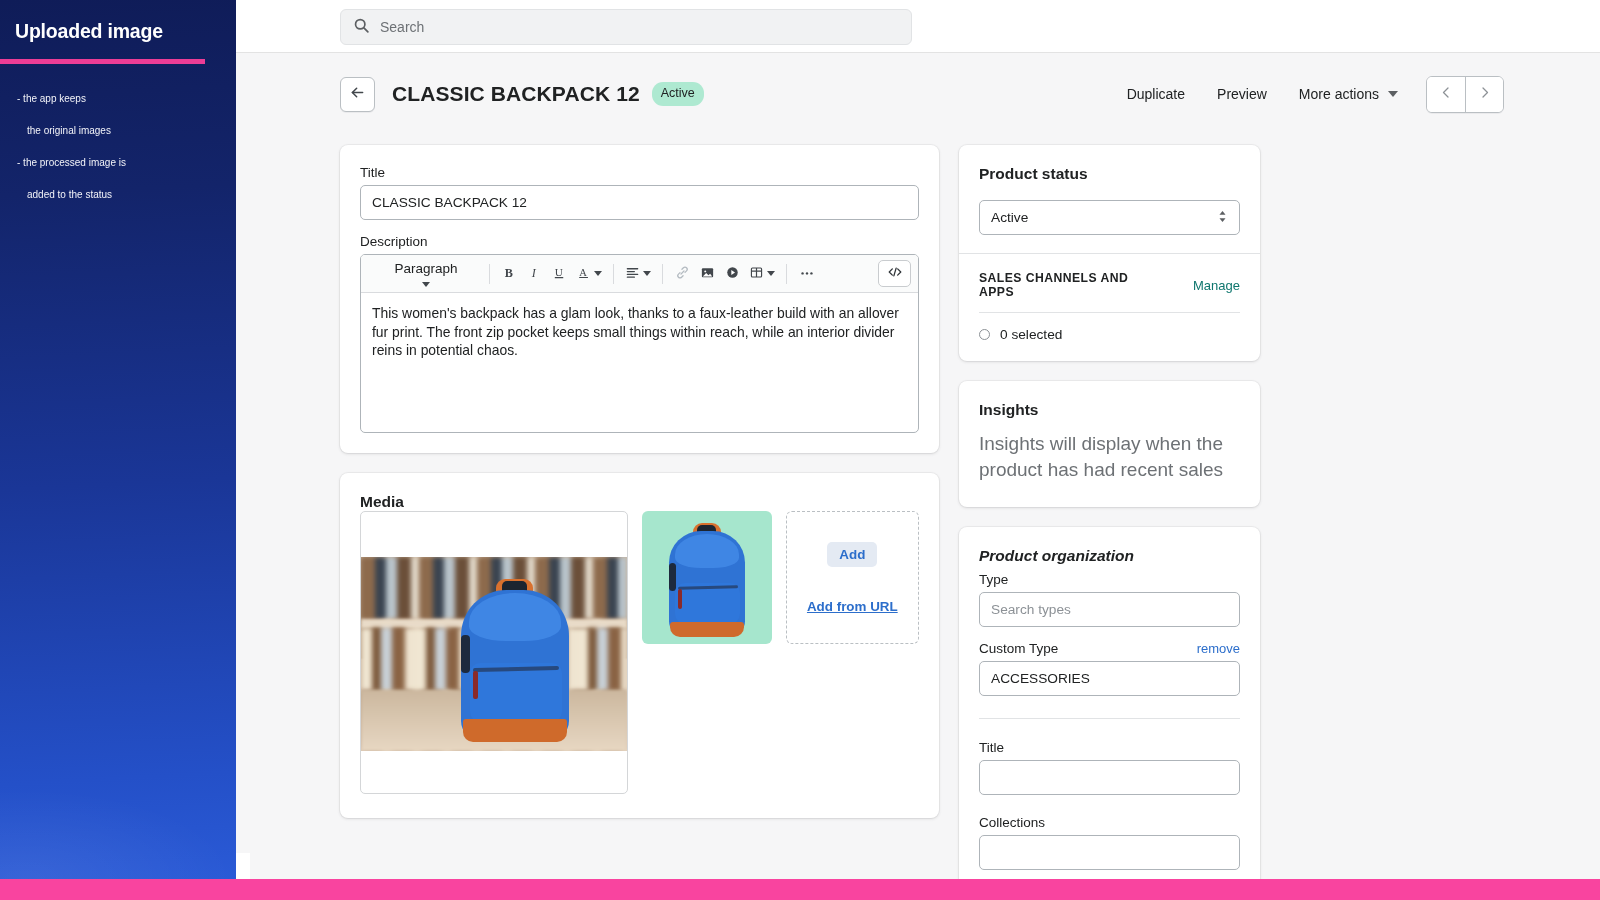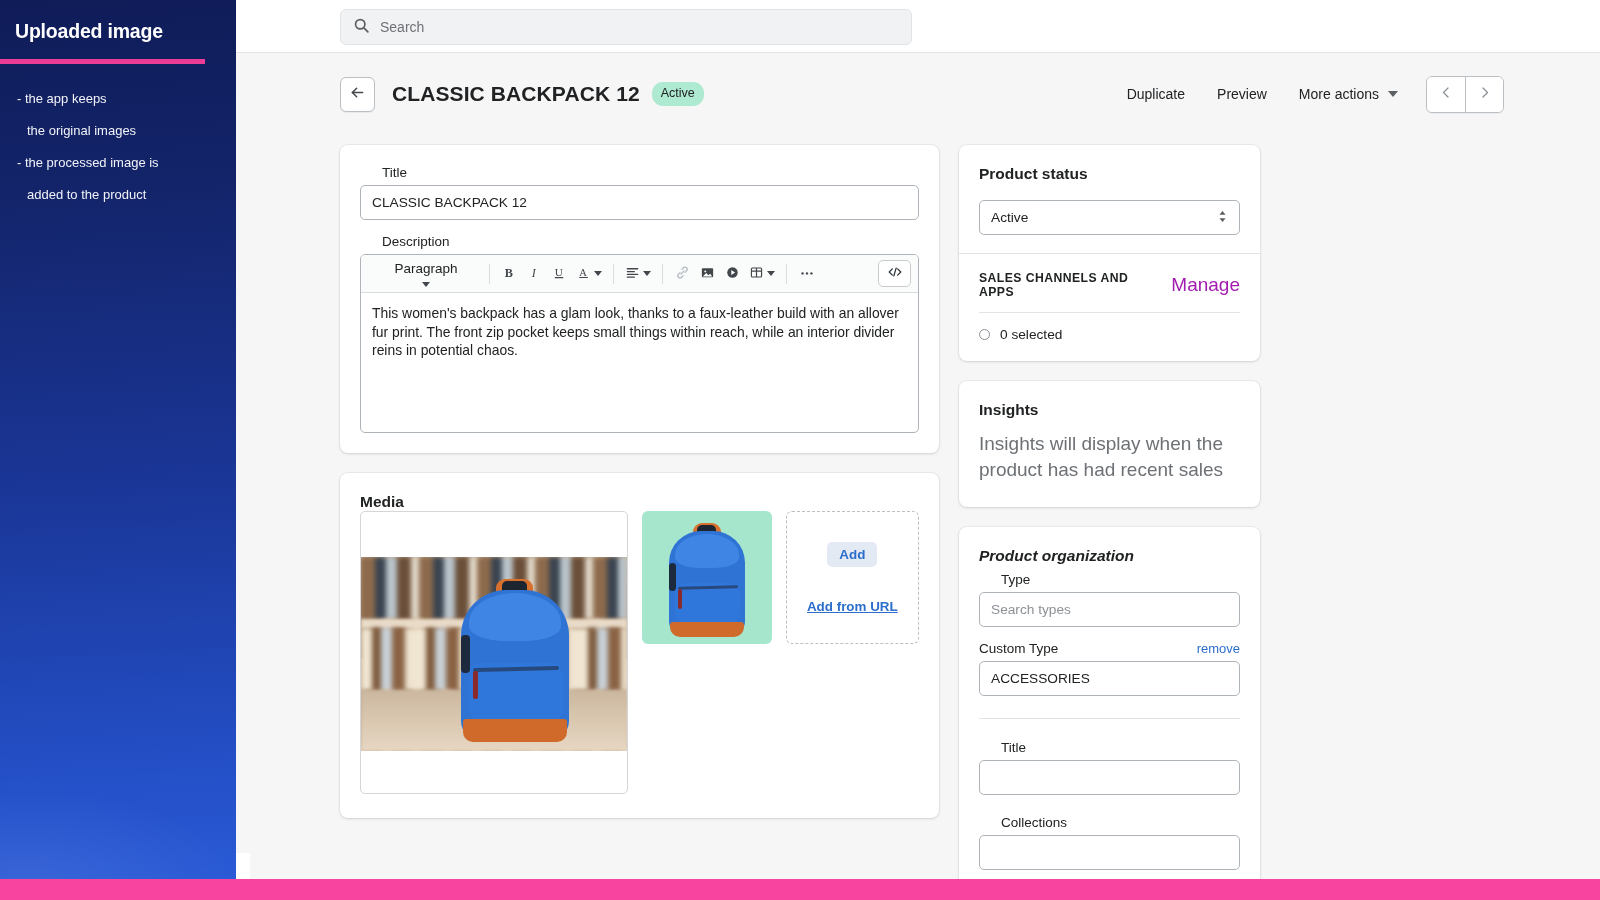--- a/index.html
+++ b/index.html
@@ -85,21 +85,21 @@
 
   .card {
     background: #ffffff; border-radius: 8px;
     box-shadow: 0 0 0 1px rgba(63,63,68,.05), 0 1px 3px rgba(63,63,68,.15);
     margin-bottom: 20px;
   }
   .card-pad { padding: 20px; }
 
   .card-title { font-size: 15.5px; font-weight: 700; color: #202223; }
 
-  .field-label { font-size: 13.5px; color: #202223; margin-bottom: 5px; display: block; margin-left: 22px; }
+  .field-label { font-size: 13.5px; color: #202223; margin-bottom: 5px; display: block; }
   .text-input {
     width: 100%; height: 35px; border: 1px solid #aeb4b9; border-radius: 5px;
     background: #ffffff; padding: 0 11px;
     font-family: "Liberation Sans", sans-serif; font-size: 13.7px; color: #202223;
     outline: none;
   }
   .text-input::placeholder { color: #8c9196; }
 
   
   .editor { border: 1px solid #aeb4b9; border-radius: 5px; overflow: hidden; background:#fff; }
@@ -178,21 +178,21 @@
     width: 100%; height: 35px; border: 1px solid #aeb4b9; border-radius: 5px;
     background: #ffffff; padding: 0 11px; display: flex; align-items: center;
     justify-content: space-between; cursor: pointer;
     font-size: 13.7px; color: #202223;
   }
   .hr { height: 1px; background: #e1e3e5; }
   .section-label {
     font-size: 12.2px; font-weight: 700; letter-spacing: .45px; color: #202223;
     text-transform: uppercase;
   }
-  .link { color: #a21caf; font-size: 19px; cursor: pointer; }
+  .link { color: #0f766e; font-size: 13px; cursor: pointer; }
   .link-small { color: #2c6ecb; font-size: 13px; cursor: pointer; }
   .muted { color: #6d7175; font-size: 19px; line-height: 1.37; }
   .radio-dot {
     width: 11px; height: 11px; border-radius: 50%; border: 1.6px solid #8c9196;
     display: inline-block; flex: 0 0 11px;
   }
 
   
   .overlay {
     position: absolute; left: 0; top: 0; width: 236px; height: 879px;
@@ -201,21 +201,21 @@
   }
   .overlay-title {
     position: absolute; left: 15px; top: 20px;
     font-size: 19.5px; font-weight: 700; letter-spacing: -.2px; color: #ffffff;
   }
   .overlay-rule {
     position: absolute; left: 0; top: 59px; width: 205px; height: 5px; background: #ec3d96;
   }
   .overlay-lines { position: absolute; left: 17px; top: 83px; width: 210px; }
   .overlay-lines li {
-    list-style: none; font-size: 13px; color: #f2f3f8; line-height: 32px;
+    list-style: none; font-size: 10px; color: #f2f3f8; line-height: 32px;
     white-space: nowrap;
   }
   .overlay-lines li.indent { padding-left: 10px; }
   .overlay-notch {
     position: absolute; left: 236px; top: 853px; width: 14px; height: 26px; background: #ffffff;
   }
   .pink-bar {
     position: absolute; left: 0; bottom: 0; width: 1600px; height: 21px;
     background: #f9449f; z-index: 6;
   }
@@ -529,21 +529,21 @@
     </div>
   </div>
 
   <div class="overlay">
     <div class="overlay-title">Uploaded image</div>
     <div class="overlay-rule"></div>
     <ul class="overlay-lines">
       <li>- the app keeps</li>
       <li class="indent">the original images</li>
       <li>- the processed image is</li>
-      <li class="indent">added to the product</li>
+      <li class="indent">added to the status</li>
     </ul>
     <div class="corner-fade"></div>
   </div>
   <div class="overlay-notch"></div>
 
   <div class="pink-bar"></div>
 
 </div>
 
 </body></html>

